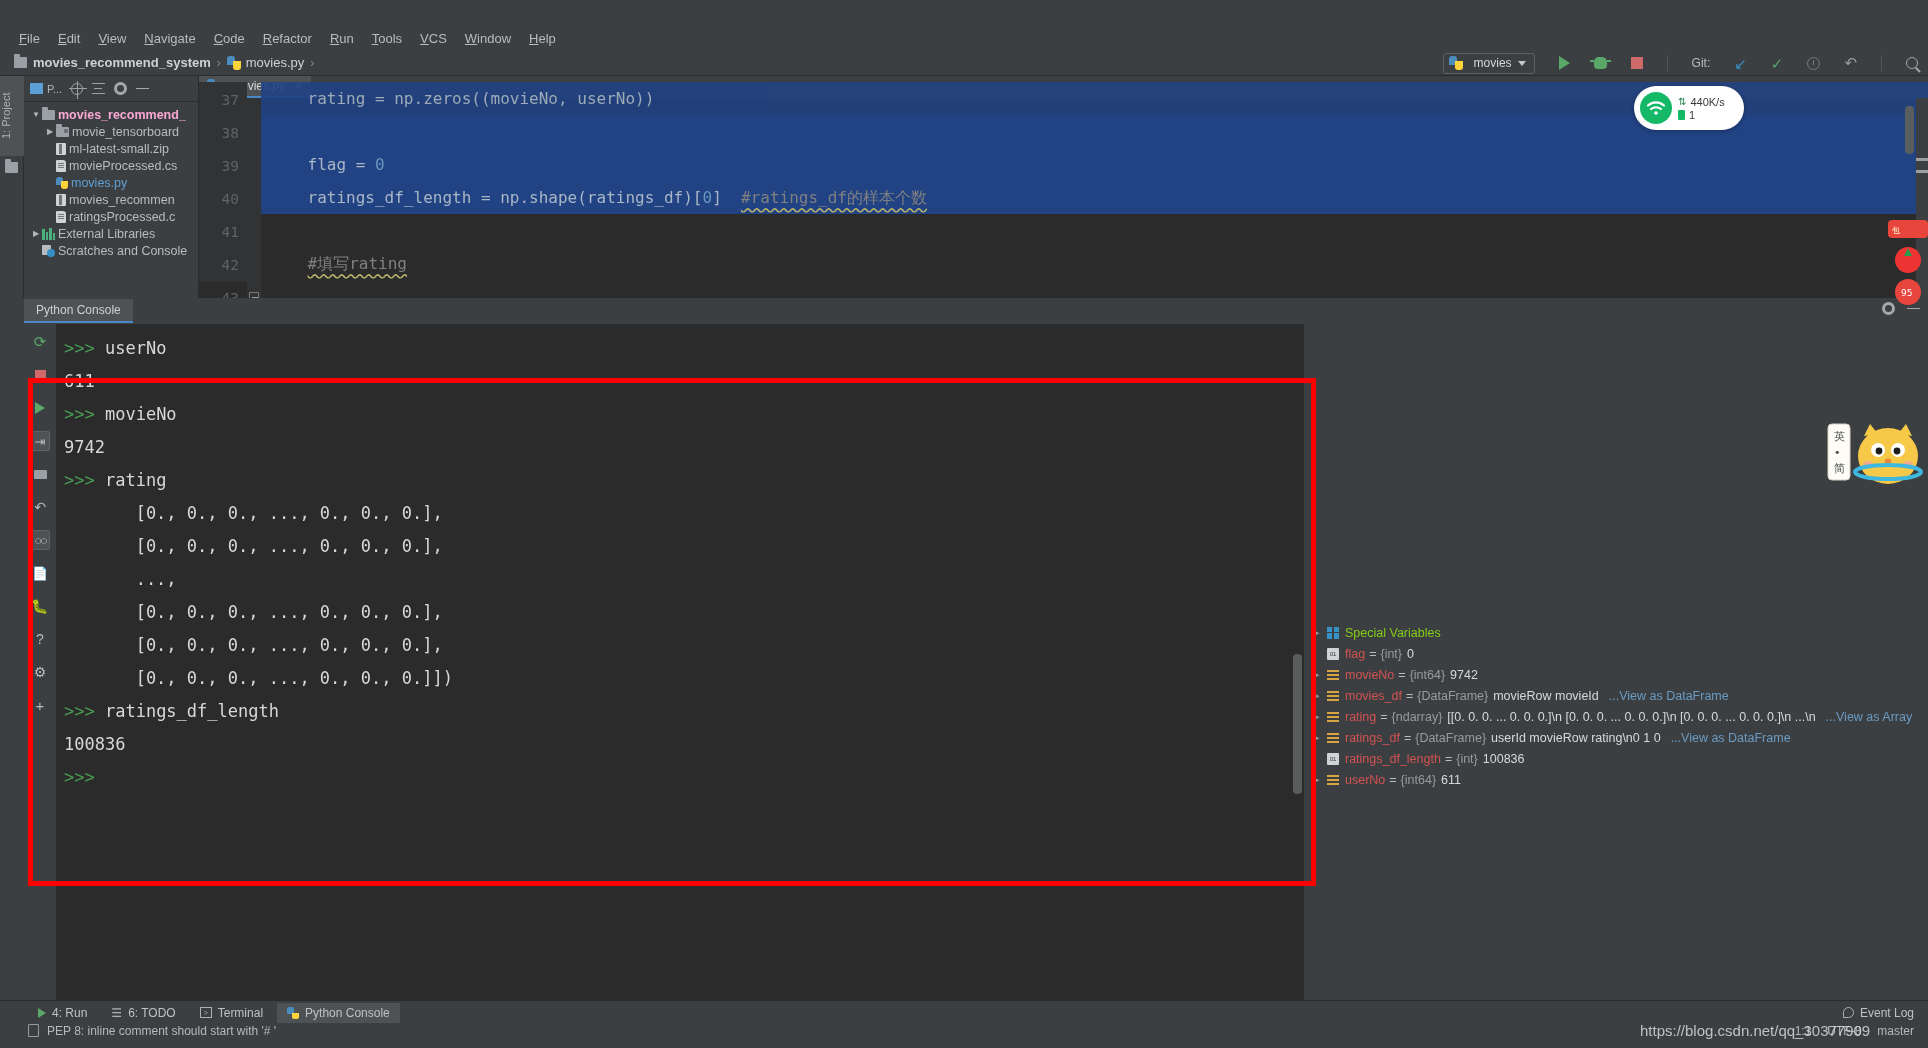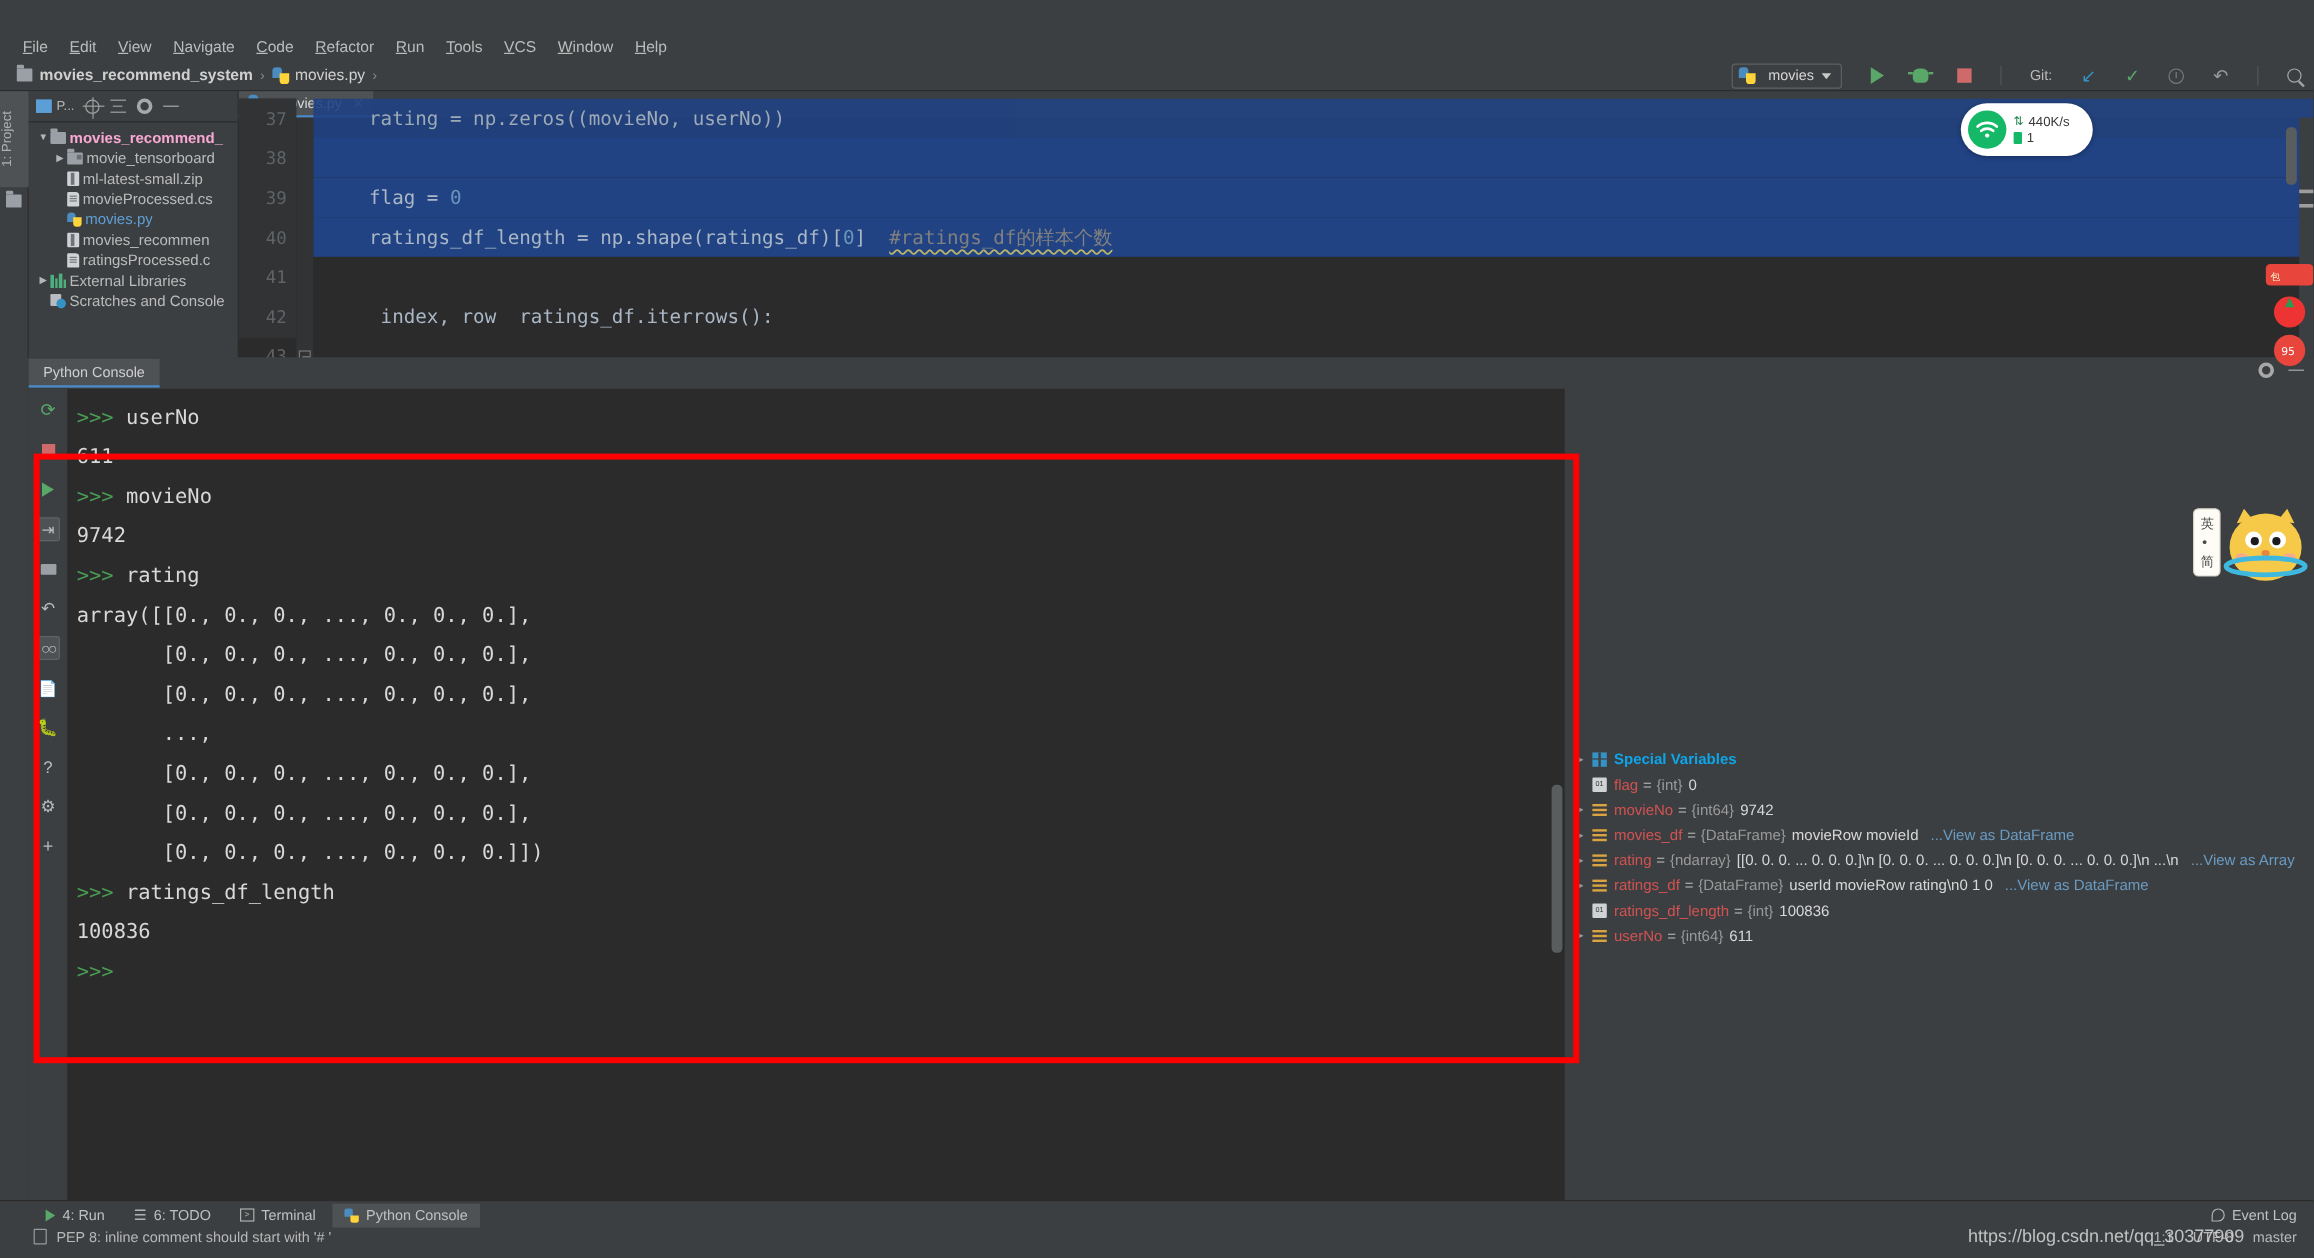--- a/index.html
+++ b/index.html
@@ -272,21 +272,21 @@
     background:#cfd3d6; border-radius:1px;
     font-size:6px; color:#333; display:flex; align-items:center; justify-content:center;
   }
   .sv-ico.listv { display:flex; flex-direction:column; justify-content:center; gap:2px; }
   .sv-ico.listv i { display:block; height:2px; background:#d9a441; }
   .sv-name { color:#d25252; }
   .sv-eq { color:#bbbbbb; margin:0 4px; }
   .sv-type { color:#9a9a9a; }
   .sv-val { color:#d8d8d8; margin-left:5px; }
   .sv-link { color:#6a9bc3; }
-  .sv-title { color:#0ea5e9;font-weight:bold; }
+  .sv-title { color:#84cc16; }
 
   
   .bottombar {
     position:absolute; left:0; top:1000px; width:1928px; height:24px;
     background:#3c3f41; display:flex; align-items:center; padding-left:28px; gap:4px;
     border-top:1px solid #2b2b2b;
   }
   .bb-item {
     display:flex; align-items:center; gap:6px; font-size:12px; color:#c0c0c0;
     padding:3px 10px;
@@ -484,20 +484,21 @@
         <div style="position:absolute;left:2px;top:4px;width:6px;height:1px;background:#9a9a9a;"></div>
       </div>
       <div style="position:absolute;left:6px;top:204px;width:1px;height:30px;background:#787878;"></div>
     </div>
     <div class="code" id="code" style="margin-top: -16px;">
         <div class="cline sel" style="opacity: 0.9;">    rating = np.zeros((movieNo, userNo))</div>
         <div class="cline sel">&nbsp;</div>
         <div class="cline sel">    flag = <span class="num">0</span></div>
         <div class="cline sel">    ratings_df_length = np.shape(ratings_df)[<span class="num">0</span>]  <span class="cmt-wavy">#ratings_df的样本个数</span></div>
         <div class="cline">&nbsp;</div>
+        <div class="cline">    <span class="cmt-wavy">#填写rating</span></div>
         <div class="cline">     index, row  ratings_df.iterrows():</div>
       </div>
     <div class="marker-strip">
       <div class="hl-bar" style="top:60px;"></div>
       <div class="hl-bar" style="top:72px;"></div>
     </div>
     <div class="vscroll" style="top:30px;height:48px;right:14px;"></div>
   </div>
 
   <div class="console-wrap">
@@ -547,21 +548,20 @@
           <div class="ctb">
             <span style="color:#b9bcbf;font-size:15px;">+</span>
           </div>
         </div>
       <div class="console-text" id="console-output">
           <div style="white-space: pre;"><span class="prompt">&gt;&gt;&gt;</span><span class="cout"> userNo</span></div>
           <div style="white-space: pre;"><span class="cout">611</span></div>
           <div style="white-space: pre;"><span class="prompt">&gt;&gt;&gt;</span><span class="cout"> movieNo</span></div>
           <div style="white-space: pre;"><span class="cout">9742</span></div>
           <div style="white-space: pre;"><span class="prompt">&gt;&gt;&gt;</span><span class="cout"> rating</span></div>
-          <div style="white-space: pre;"><span class="cout">array([[0., 0., 0., ..., 0., 0., 0.],</span></div>
           <div style="white-space: pre;"><span class="cout">       [0., 0., 0., ..., 0., 0., 0.],</span></div>
           <div style="white-space: pre;"><span class="cout">       [0., 0., 0., ..., 0., 0., 0.],</span></div>
           <div style="white-space: pre;"><span class="cout">       ...,</span></div>
           <div style="white-space: pre;"><span class="cout">       [0., 0., 0., ..., 0., 0., 0.],</span></div>
           <div style="white-space: pre;"><span class="cout">       [0., 0., 0., ..., 0., 0., 0.],</span></div>
           <div style="white-space: pre;"><span class="cout">       [0., 0., 0., ..., 0., 0., 0.]])</span></div>
           <div style="white-space: pre;"><span class="prompt">&gt;&gt;&gt;</span><span class="cout"> ratings_df_length</span></div>
           <div style="white-space: pre;"><span class="cout">100836</span></div>
           <div style="white-space: pre;"><span class="prompt">&gt;&gt;&gt;</span><span class="cout"></span></div>
         </div>

